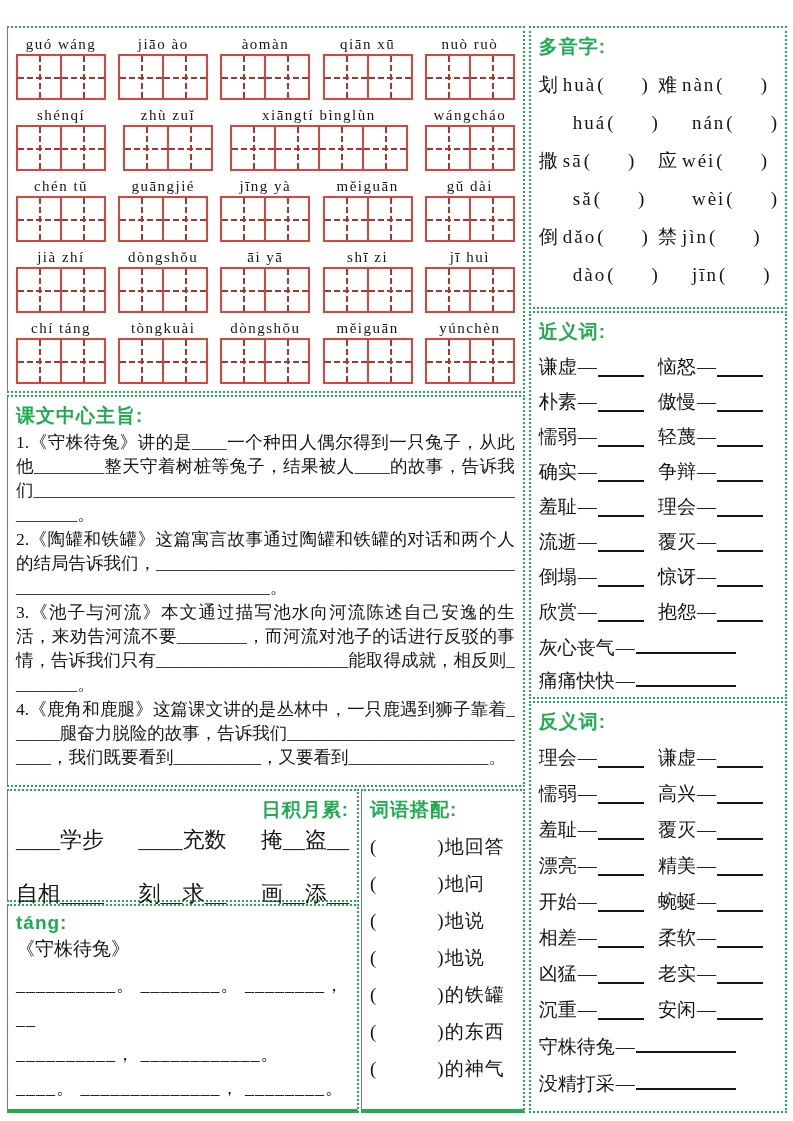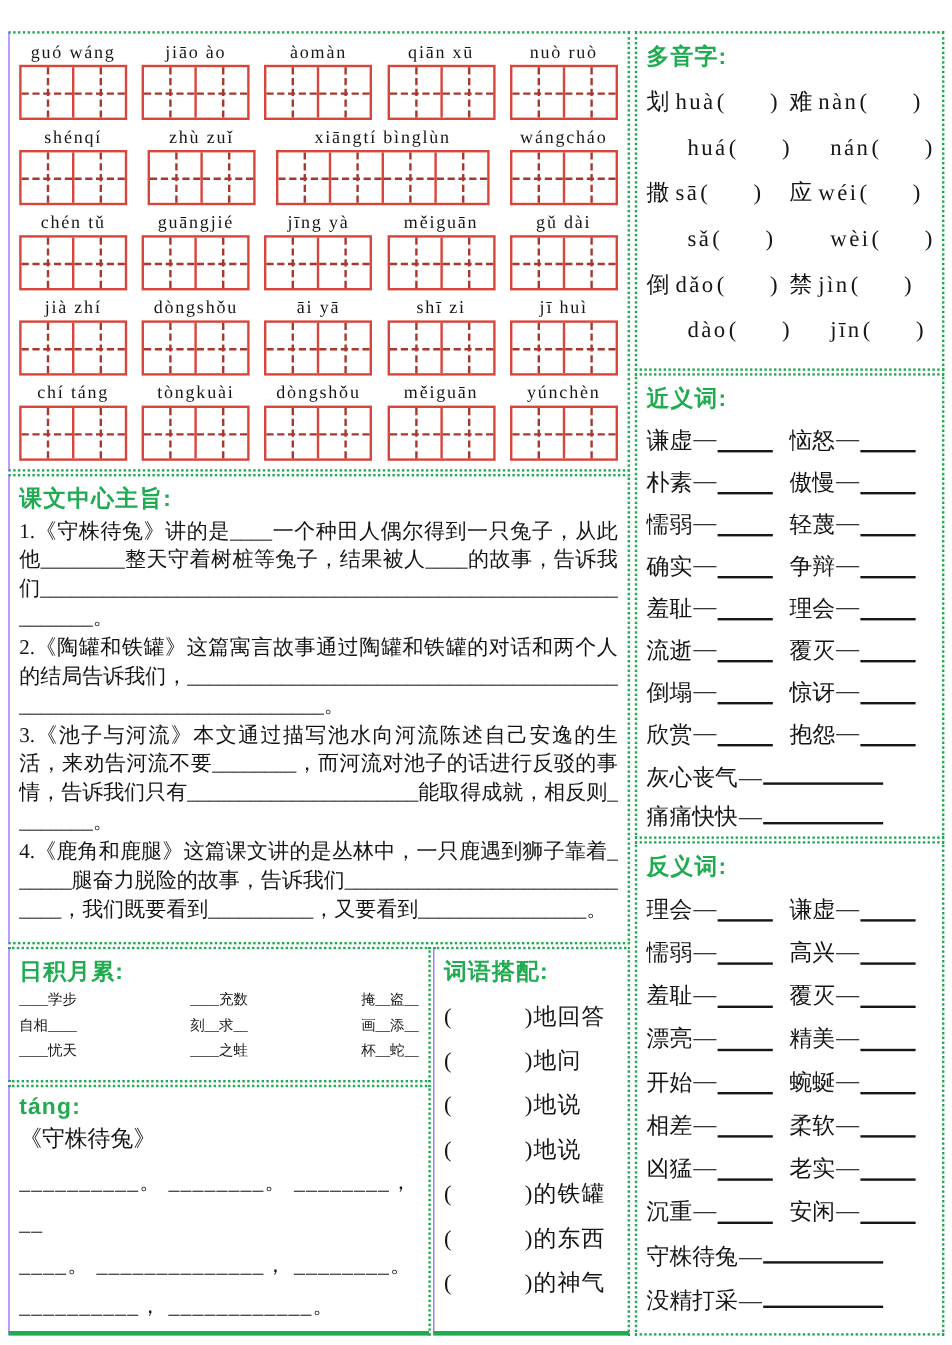--- a/index.html
+++ b/index.html
@@ -25,22 +25,22 @@
   .pcell{width:42px;height:42px;position:relative;}
   .pcell + .pcell{border-left:2px solid #d8453a;}
   .pcell .vdash{position:absolute;left:50%;top:0;bottom:0;border-left:2px dashed #a8372e;}
   .pcell .hdash{position:absolute;top:50%;left:0;right:0;border-top:2px dashed #a8372e;}
   
   .sec-zhuzhi{height:420px;padding:4px 8px;}
   .para{margin:1px 0;font-size:17.5px;line-height:1.37;word-break:break-all;text-align:justify;}
   
   .bottom-row{flex:1;display:flex;gap:2px;}
   .bottom-left{width:352px;display:flex;flex-direction:column;}
-  .sec-riji{height:113px;padding:4px 8px;}
-  .riji-grid{display:grid;grid-template-columns:auto auto auto;justify-content:space-between;row-gap:4px;font-size:12px;}
+  .sec-riji{height:113px;padding:4px 8px;text-align:right;}
+  .riji-grid{display:grid;grid-template-columns:auto auto auto;justify-content:space-between;row-gap:24px;font-size:22px;}
   .sec-moxie{flex:1;padding:4px 8px;}
   .mx-sub{font-size:19px;margin:2px 0 6px 0;}
   .mx-line{font-size:18px;line-height:1.9;word-break:break-all;letter-spacing:1px;}
   .sec-dapei{flex:1;padding:4px 8px;}
   .dp-row{font-size:19px;margin:11px 0;letter-spacing:1px;white-space:nowrap;}
   
   .sec-dyz{height:296px;padding:4px 8px;}
   .dyz-row{display:flex;font-size:19px;margin:12px 0;white-space:nowrap;}
   .dyz-g{flex:1;display:flex;align-items:baseline;}
   .dyz-g .ch{width:24px;display:inline-block;}
@@ -422,22 +422,22 @@
               <div>____忧天</div>
               <div>____之蛙</div>
               <div>杯__蛇__</div>
             </div>
         </section>
         <section class="sec sec-moxie" style="border-bottom:4px solid #1fab4f;">
           <h3>táng:</h3>
           <div class="mx-sub">《守株待兔》</div>
           <div>
               <div class="mx-line">__________。 ________。 ________， __</div>
+              <div class="mx-line">__________， ____________。</div>
               <div class="mx-line">____。 ______________， ________。</div>
-              <div class="mx-line">__________， ____________。</div>
             </div>
         </section>
       </div>
       <section class="sec sec-dapei" style="border-bottom:4px solid #1fab4f;">
         <h3>词语搭配:</h3>
         <div>
             <div class="dp-row">(　　　)地回答</div>
             <div class="dp-row">(　　　)地问</div>
             <div class="dp-row">(　　　)地说</div>
             <div class="dp-row">(　　　)地说</div>

